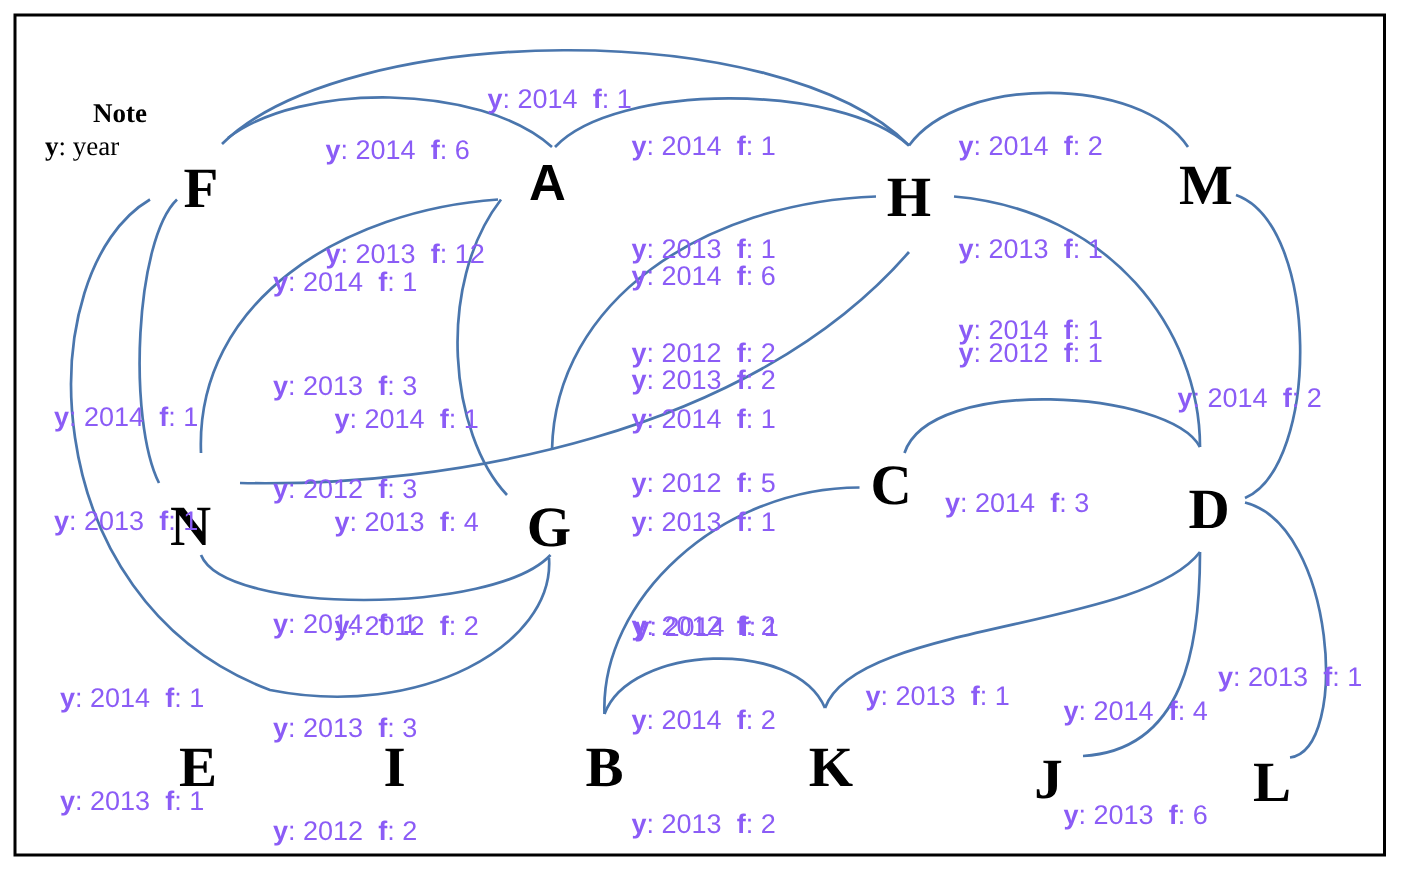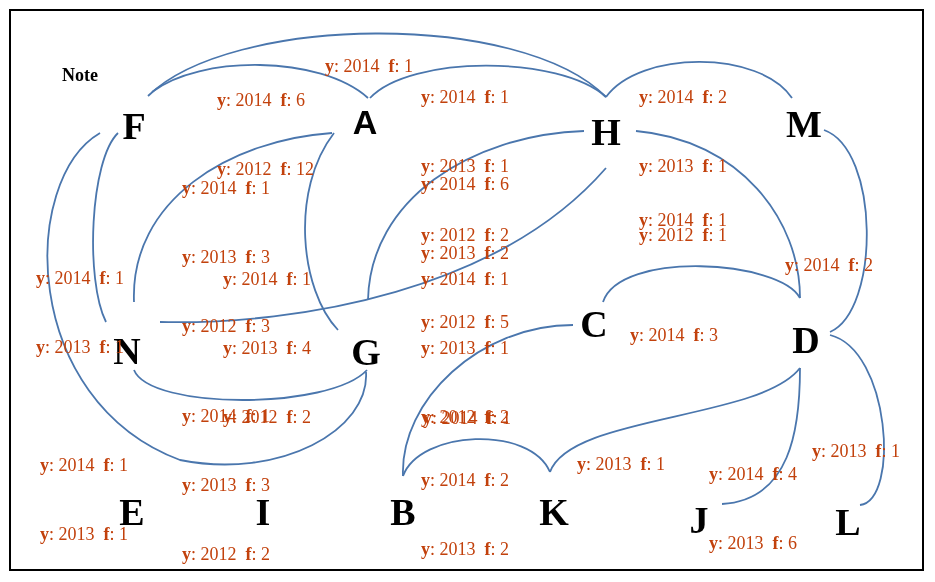--- a/index.html
+++ b/index.html
@@ -9,22 +9,22 @@
       border: 2px solid #000; box-sizing: content-box;
     }
     svg.edges { position: absolute; left: 0; top: 0; width: 935px; height: 582px; }
     svg.edges path { fill: none; stroke: #4a76ad; stroke-width: 1.8; }
     .node {
       position: absolute; font-family: "Liberation Serif", serif; font-weight: bold;
       font-size: 38px; line-height: 1; color: #000; transform: translate(-50%, -50%);
     }
     .node.sans { font-family: "Liberation Sans", sans-serif; font-size: 34px; }
     .label {
-      position: absolute; font-family: Liberation Serif, serif; font-size: 18px;
-      line-height: 23px; color: #c2410c; white-space: pre;
+      position: absolute; font-family: Liberation Sans, sans-serif; font-size: 18px;
+      line-height: 23px; color: #8b5cf6; white-space: pre;
     }
     .label .row { display: block; }
     .label b { font-weight: bold; }
     .note { position: absolute; left: 30px; top: 32px; font-family: "Liberation Serif", serif; font-size: 18px; line-height: 22px; margin-top: 32px; }
     .note .title { display: block; font-weight: bold; text-align: center; width: 100px; }
   </style>
 </head>
 <body>
 
 <div class="frame"></div>
@@ -65,20 +65,21 @@
 
   <path d="M550,472 C570,415 760,420 800,368"></path>
 
   <path d="M800,368 C800,430 790,500 722,504"></path>
 
   <path d="M830,335 C890,350 900,500 860,505"></path>
 </svg>
 
 <div class="note">
   <span class="title">Note</span>
+  <span style="display:block"><b>y</b><span>: year</span></span>
 </div>
 
 <div class="node" style="left:134px;top:126px">F</div>
 <div class="node sans" style="left:365px;top:122px">A</div>
 <div class="node" style="left:606px;top:132px">H</div>
 <div class="node" style="left:804px;top:124px">M</div>
 <div class="node" style="left:127px;top:351px">N</div>
 <div class="node" style="left:366px;top:352px">G</div>
 <div class="node" style="left:594px;top:324px">C</div>
 <div class="node" style="left:806px;top:340px">D</div>
@@ -88,21 +89,21 @@
 <div class="node" style="left:554px;top:512px">K</div>
 <div class="node" style="left:699px;top:520px">J</div>
 <div class="node" style="left:848px;top:522px">L</div>
 
 <div class="label" style="left:325px;top:9px">
   <span class="row"><b>y</b>: <span>2014</span>  <b>f</b>: <span>1</span></span>
 </div>
 
 <div class="label" style="left:217px;top:43px">
   <span class="row"><b>y</b>: <span>2014</span>  <b>f</b>: <span>6</span></span>
-  <span class="row"><b>y</b>: <span>2012</span>  <b>f</b>: <span>12</span></span>
+  <span class="row"><b>y</b>: <span>2013</span>  <b>f</b>: <span>12</span></span>
 </div>
 
 <div class="label" style="left:421px;top:40px">
   <span class="row"><b>y</b>: <span>2014</span>  <b>f</b>: <span>1</span></span>
   <span class="row"><b>y</b>: <span>2013</span>  <b>f</b>: <span>1</span></span>
   <span class="row"><b>y</b>: <span>2012</span>  <b>f</b>: <span>2</span></span>
 </div>
 
 <div class="label" style="left:639px;top:40px">
   <span class="row"><b>y</b>: <span>2014</span>  <b>f</b>: <span>2</span></span>

